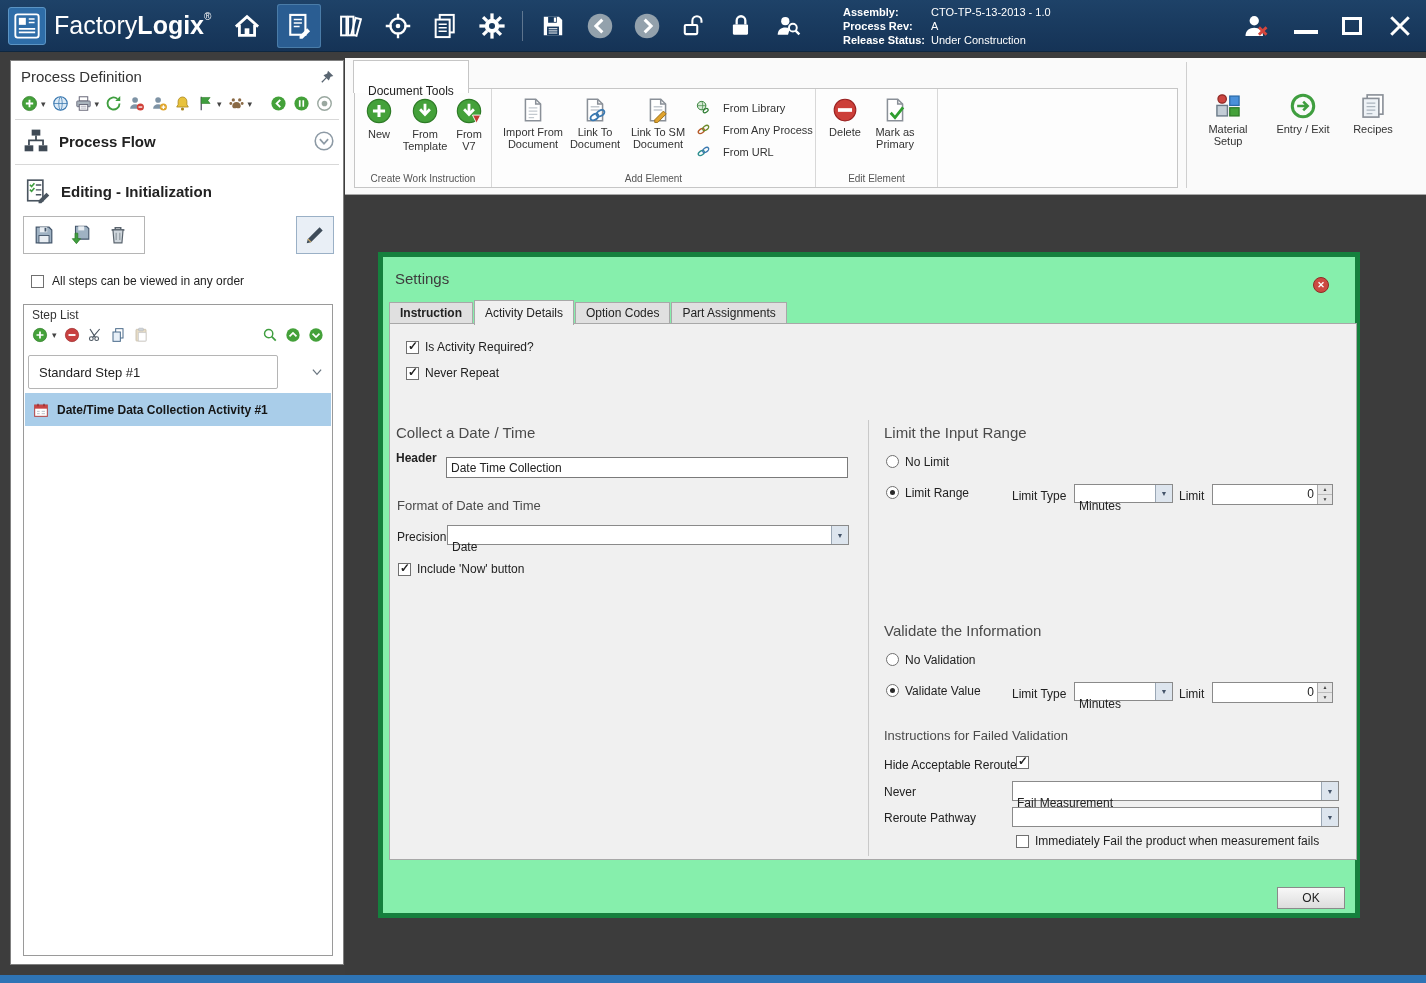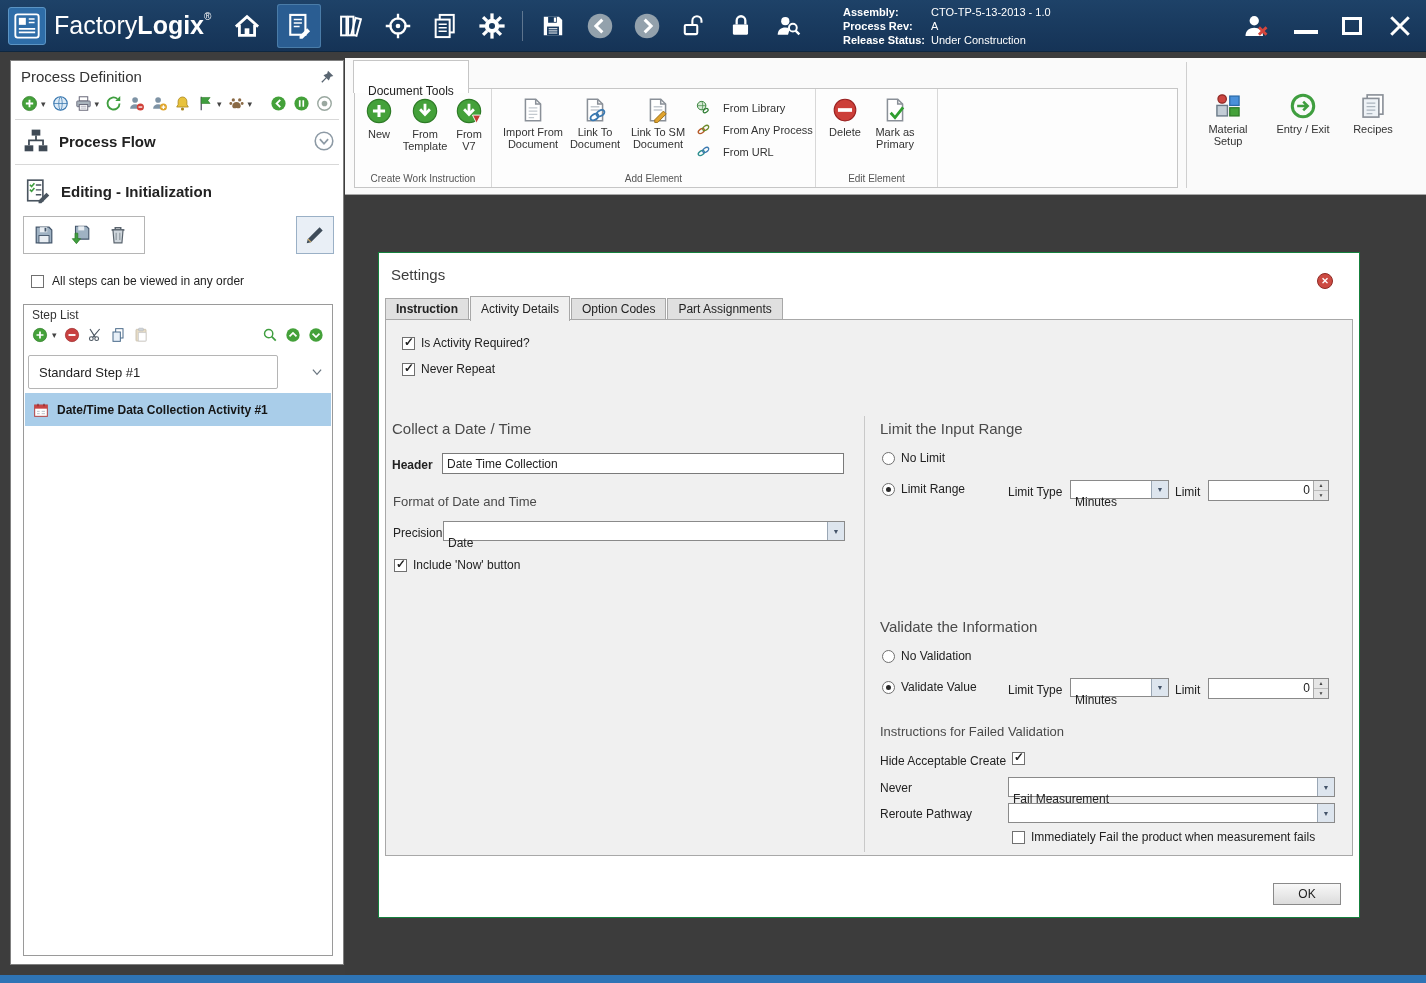--- a/index.html
+++ b/index.html
@@ -54,38 +54,38 @@
   .rcells{display:flex;padding:8px 0 0 2px}
   .rcell{display:flex;flex-direction:column;align-items:center;gap:3px}
   .rlabel{font-size:11px;line-height:12px;text-align:center;color:#333}
   .glabel{position:absolute;bottom:3px;left:0;right:0;text-align:center;font-size:10px;color:#555}
   .stack{position:absolute;left:204px;top:10px}
   .srow{display:flex;align-items:center;gap:12px;height:17px;margin-bottom:5px;font-size:11px;color:#333;white-space:nowrap}
   .rsep{position:absolute;left:841px;top:4px;bottom:6px;width:1px;background:#cfcfcf}
   .rtools{position:absolute;left:850px;top:34px;display:flex;gap:6px;align-items:flex-start}
   
   #workspace{position:absolute;left:345px;top:195px;right:0;bottom:8px;background:#3c3c3c}
-  #dialog{position:absolute;left:33px;top:57px;width:982px;height:666px;background:#ffffff;border:1px solid #15803d}
+  #dialog{position:absolute;left:33px;top:57px;width:982px;height:666px;background:#86efac;border:5px solid #15803d}
   .dtitle{position:absolute;left:12px;top:13px;font-size:15px;color:#3d3d3d}
   .dclose{position:absolute;right:26px;top:20px;width:16px;height:16px;border-radius:50%;background:#cc4a42;border:1px solid #8f2b25;color:#fff;font-size:9px;font-weight:bold;line-height:14px;text-align:center}
   .dtabs{position:absolute;left:6px;top:42px;display:flex;align-items:flex-end;height:25px}
   .dtab{height:22px;line-height:21px;padding:0 10px;font-size:12px;color:#222;background:#e0e0e0;border:1px solid #a8a8a8;border-bottom:none;margin-right:1px}
   .dtab.b{font-weight:bold}
   .dtab.active{height:25px;line-height:24px;background:#f0f0f0;margin-bottom:-1px;z-index:2}
   .dpanel{position:absolute;left:6px;top:66px;width:968px;height:537px;border:1px solid #a8a8a8;background:#f0f0f0}
   .okbtn{position:absolute;left:894px;top:630px;width:68px;height:22px;background:linear-gradient(#f8f8f8,#dcdcdc);border:1px solid #8a8a8a;font-size:12px;text-align:center;line-height:20px;color:#222}
   .h15{position:absolute;font-size:15px;color:#4a4a4a;white-space:nowrap}
   .h13{position:absolute;font-size:13px;color:#4a4a4a;white-space:nowrap}
   .lbl{position:absolute;font-size:12px;color:#222;white-space:nowrap}
   .lbl.b{font-weight:bold}
   .cbl{position:absolute;display:flex;align-items:center;gap:6px;font-size:12px;color:#222;cursor:default}
   .cbx{width:13px;height:13px;background:#fff;border:1px solid #707070;position:relative;flex:none}
   .cbx .ck{position:absolute;left:1px;top:-3px;font-size:12px;font-weight:bold;color:#222}
   .cbx.abs{position:absolute}
-  .rbl{position:absolute;display:flex;align-items:center;gap:6px;font-size:12px;color:#222;cursor:default}
+  .rbl{position:absolute;display:flex;gap:6px;font-size:12px;color:#222;cursor:default}
   .rb{width:13px;height:13px;border:1px solid #707070;border-radius:50%;background:#fff;position:relative;flex:none}
   .rb.on::after{content:"";position:absolute;left:3px;top:3px;width:5px;height:5px;border-radius:50%;background:#2a2a2a}
   .tinput{position:absolute;background:#fff;border:1px solid #7a7a7a;font-size:12px;padding:0 4px;height:21px;font-family:"Liberation Sans",sans-serif;color:#222}
   .dd{position:absolute;background:#fff;border:1px solid #8a8a8a;display:flex;font-size:12px}
   .ddv{flex:1;padding:14px 4px;white-space:nowrap;overflow:hidden}
   .ddb{width:17px;background:#dde5ee;border-left:1px solid #9aa7b5;color:#44546a;font-size:7px;display:flex;align-items:center;justify-content:center}
   .spin{position:absolute;background:#fff;border:1px solid #8a8a8a;display:flex;font-size:12px}
   .spv{flex:1;text-align:right;padding:2px 3px}
   .spcol{width:15px;display:flex;flex-direction:column;border-left:1px solid #aaa}
   .spb{flex:1;font-size:5px;line-height:8px;text-align:center;background:#e6e6e6;color:#444;border-bottom:1px solid #bbb}
@@ -761,21 +761,21 @@
           <span>Is Activity Required?</span>
         </label>
         <label class="cbl" style="left:16px;top:42px">
           <span class="cbx">
               <span class="ck">✓</span>
             </span>
           <span>Never Repeat</span>
         </label>
 
         <div class="h15" style="left:6px;top:100px">Collect a Date / Time</div>
-        <div class="lbl b" style="left:6px;top:138px">Header</div>
+        <div class="lbl b" style="left:6px;top:127px">Header</div>
         <input class="tinput" style="left: 56px; top: 133px; width: 402px;" value="Date Time Collection">
         <div class="h13" style="left:7px;top:174px">Format of Date and Time</div>
         <div class="lbl" style="left:7px;top:206px">Precision</div>
         <div class="dd" style="left:57px;top:201px;width:402px;height:20px">
           <span class="ddv">Date</span>
           <span class="ddb">▼</span>
         </div>
         <label class="cbl" style="left:8px;top:238px">
           <span class="cbx">
               <span class="ck">✓</span>
@@ -825,21 +825,21 @@
         <div class="lbl" style="left:789px;top:363px">Limit</div>
         <div class="spin" style="left:822px;top:358px;width:121px;height:21px">
           <span class="spv">0</span>
           <span class="spcol">
               <span class="spb">▲</span>
               <span class="spb last">▼</span>
             </span>
         </div>
 
         <div class="h13" style="left:494px;top:404px">Instructions for Failed Validation</div>
-        <div class="lbl" style="left:494px;top:434px">Hide Acceptable Create</div>
+        <div class="lbl" style="left:494px;top:434px">Hide Acceptable Reroute</div>
         <span class="cbx abs" style="left:626px;top:432px">
             <span class="ck">✓</span>
           </span>
         <div class="lbl" style="left:494px;top:461px">Never</div>
         <div class="dd" style="left:622px;top:457px;width:327px;height:20px">
           <span class="ddv">Fail Measurement</span>
           <span class="ddb">▼</span>
         </div>
         <div class="lbl" style="left:494px;top:487px">Reroute Pathway</div>
         <div class="dd" style="left:622px;top:483px;width:327px;height:20px">

